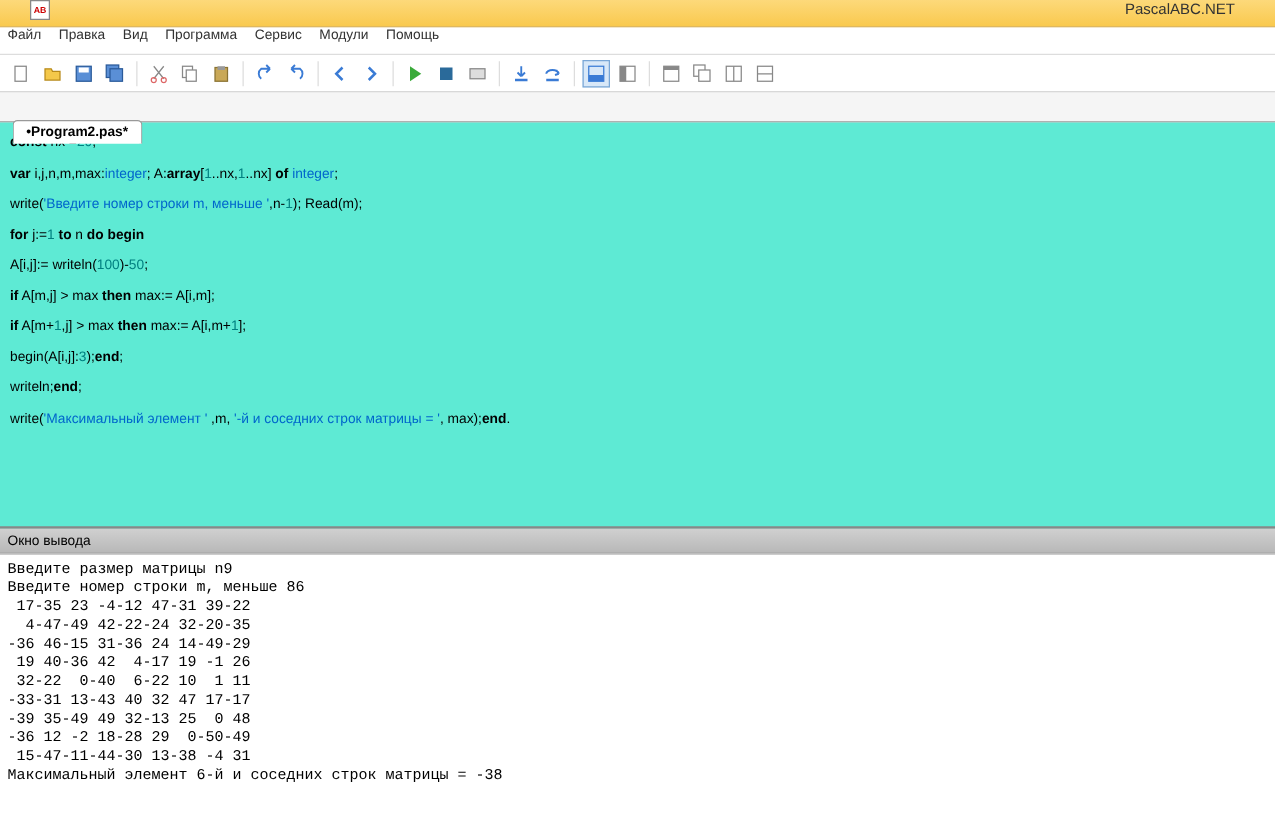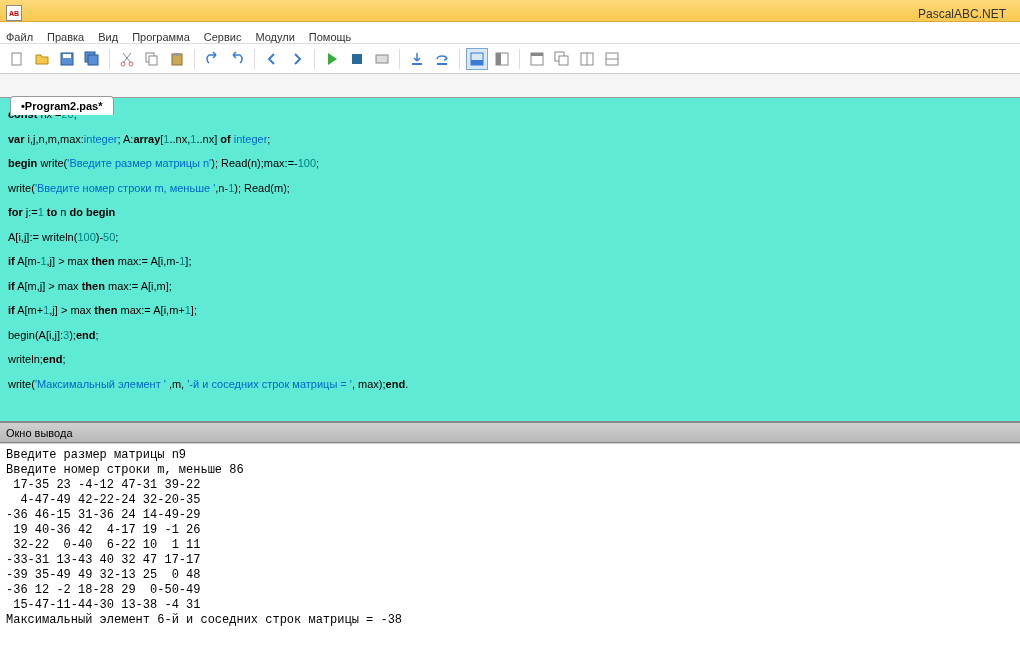--- a/index.html
+++ b/index.html
@@ -1,20 +1,20 @@
 <!DOCTYPE html>
 <html><head>
 <meta charset="utf-8">
 <style>
 *{margin:0;padding:0;box-sizing:border-box;font-family:Tahoma,Arial,sans-serif;font-size:11px}
 body{background:#f0f0f0;width:1020px;height:665px;overflow:hidden;display:flex;flex-direction:column}
-.titlebar{background:linear-gradient(#fdd97a,#f9c94e);height:22px;display:flex;align-items:flex-end;padding:0 6px;border-bottom:1px solid #d9a93e}
+.titlebar{background:linear-gradient(#fdd97a,#f9c94e);height:22px;display:flex;align-items:flex-start;padding:0 24px;border-bottom:1px solid #d9a93e}
 .titlebar .app-icon{width:16px;height:16px;background:#fff;border:1px solid #888;margin-right:6px;display:flex;align-items:center;justify-content:center;font-size:7px;color:#c00;font-weight:bold}
 .titlebar .title{margin-left:auto;margin-right:8px;font-size:12px;color:#333}
-.menubar{background:#fff;height:22px;display:flex;align-items:flex-end;padding:0 6px;gap:14px;border-bottom:1px solid #ddd}
+.menubar{background:#fff;height:22px;display:flex;align-items:flex-start;padding:0 6px;gap:14px;border-bottom:1px solid #ddd}
 .menubar span{color:#333;cursor:default}
 .toolbar{background:#fff;height:30px;display:flex;align-items:center;padding:0 6px;gap:3px;border-bottom:1px solid #ccc}
 .tbtn{width:22px;height:22px;display:flex;align-items:center;justify-content:center;border:1px solid transparent;cursor:pointer}
 .tsep{width:1px;height:20px;background:#ddd;margin:0 3px}
 .tabbar{background:#f5f5f5;height:24px;display:flex;align-items:flex-end;padding-left:10px;border-bottom:1px solid #999}
 .tab{background:#fff;border:1px solid #999;border-bottom:none;border-radius:4px 4px 0 0;padding:3px 10px;font-weight:bold;position:relative;top:18px}
 .editor{background:#5eead4;flex:0 0 auto;height:325px;overflow:auto;padding:4px 8px;font-family:'Courier New',monospace;font-size:18.5px;line-height:24.5px;border-bottom:2px solid #888}
 .editor .kw{font-weight:bold;color:#000}
 .editor .type{color:#0066cc}
 .editor .num{color:#008080}
@@ -175,25 +175,23 @@
     </div>
 </div>
 
 <div class="tabbar">
   <div class="tab">•Program2.pas*</div>
 </div>
 
 <div class="editor">
 <div><span class="kw">const</span><span> nx =</span><span class="num">20</span><span>;</span></div>
 <div><span class="kw">var</span><span> i,j,n,m,max:</span><span class="type">integer</span><span>; A:</span><span class="kw">array</span><span>[</span><span class="num">1</span><span>..nx,</span><span class="num">1</span><span>..nx] </span><span class="kw">of</span><span> </span><span class="type">integer</span><span>;</span></div>
-<div><span class="kw">begin</span><span> write(</span><span class="str">'Введите размер матрицы n'</span><span>); Read(n);max:=-</span><span class="num">100</span><span>;</span></div>
 <div><span>write(</span><span class="str">'Введите номер строки m, меньше '</span><span>,n-</span><span class="num">1</span><span>); Read(m);</span></div>
 <div><span class="kw">for</span><span> j:=</span><span class="num">1</span><span> </span><span class="kw">to</span><span> n </span><span class="kw">do</span><span> </span><span class="kw">begin</span></div>
 <div><span>A[i,j]:= writeln(</span><span class="num">100</span><span>)-</span><span class="num">50</span><span>;</span></div>
-<div><span class="kw">if</span><span> A[m-</span><span class="num">1</span><span>,j] &gt; max </span><span class="kw">then</span><span> max:= A[i,m-</span><span class="num">1</span><span>];</span></div>
 <div><span class="kw">if</span><span> A[m,j] &gt; max </span><span class="kw">then</span><span> max:= A[i,m];</span></div>
 <div><span class="kw">if</span><span> A[m+</span><span class="num">1</span><span>,j] &gt; max </span><span class="kw">then</span><span> max:= A[i,m+</span><span class="num">1</span><span>];</span></div>
 <div><span>begin(A[i,j]:</span><span class="num">3</span><span>);</span><span class="kw">end</span><span>;</span></div>
 <div><span>writeln;</span><span class="kw">end</span><span>;</span></div>
 <div><span>write(</span><span class="str">'Максимальный элемент '</span><span> ,m, </span><span class="str">'-й и соседних строк матрицы = '</span><span>, max);</span><span class="kw">end</span><span>.</span></div>
 </div>
 
 <div class="output-header">Окно вывода</div>
 <div class="output">Введите размер матрицы n9
 Введите номер строки m, меньше 86

